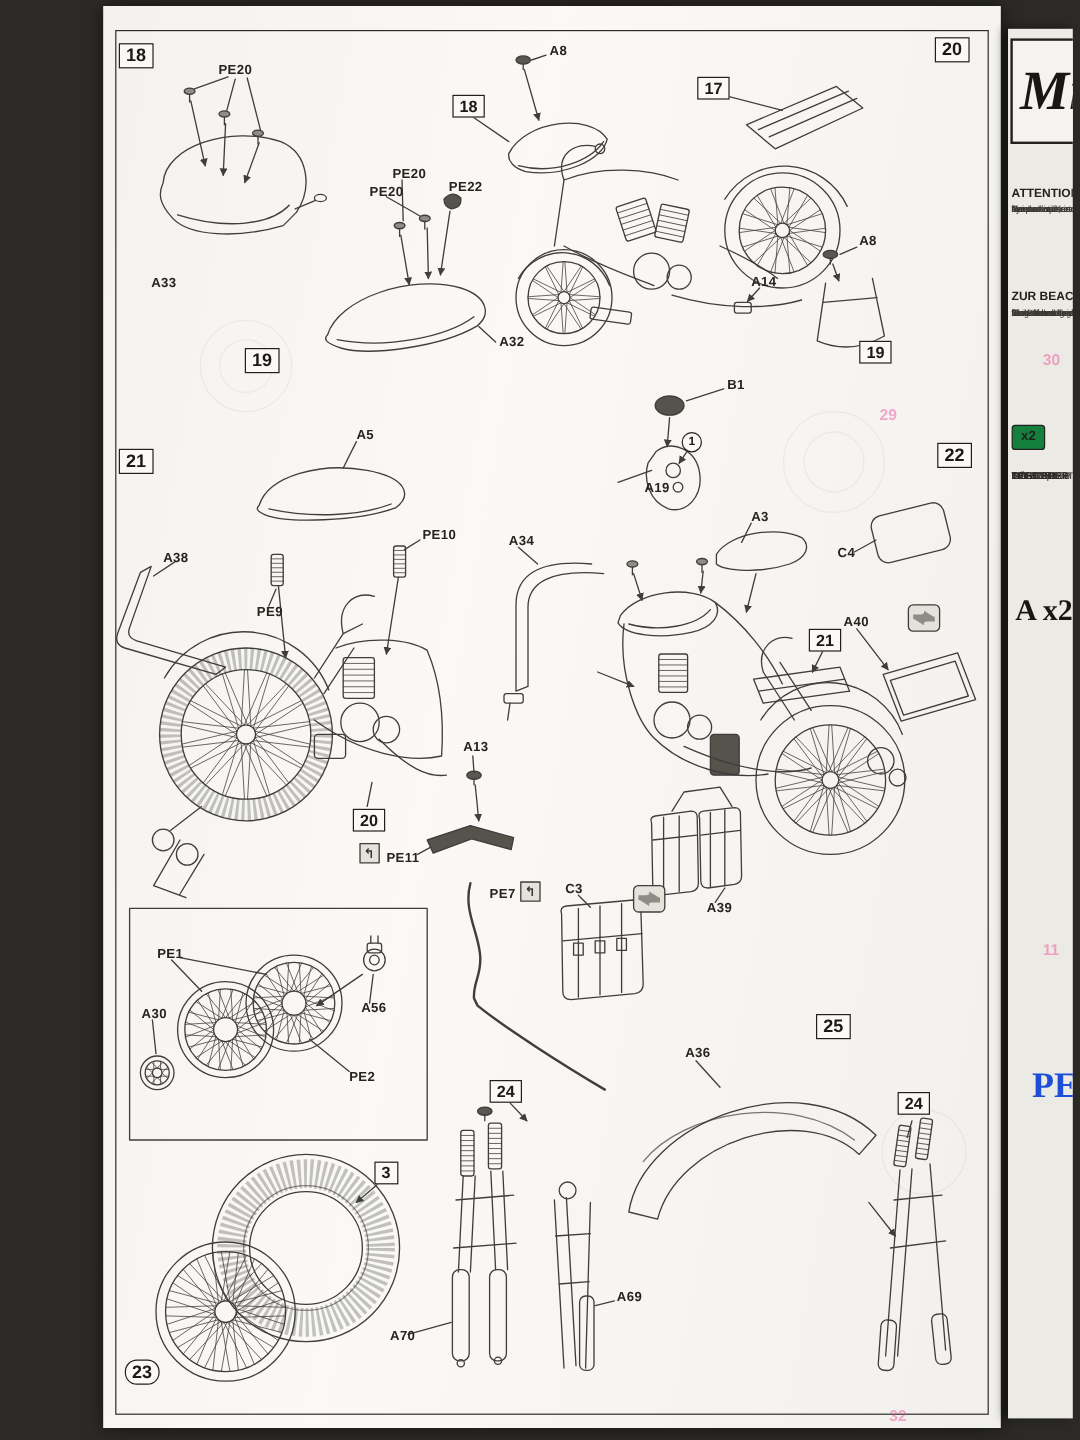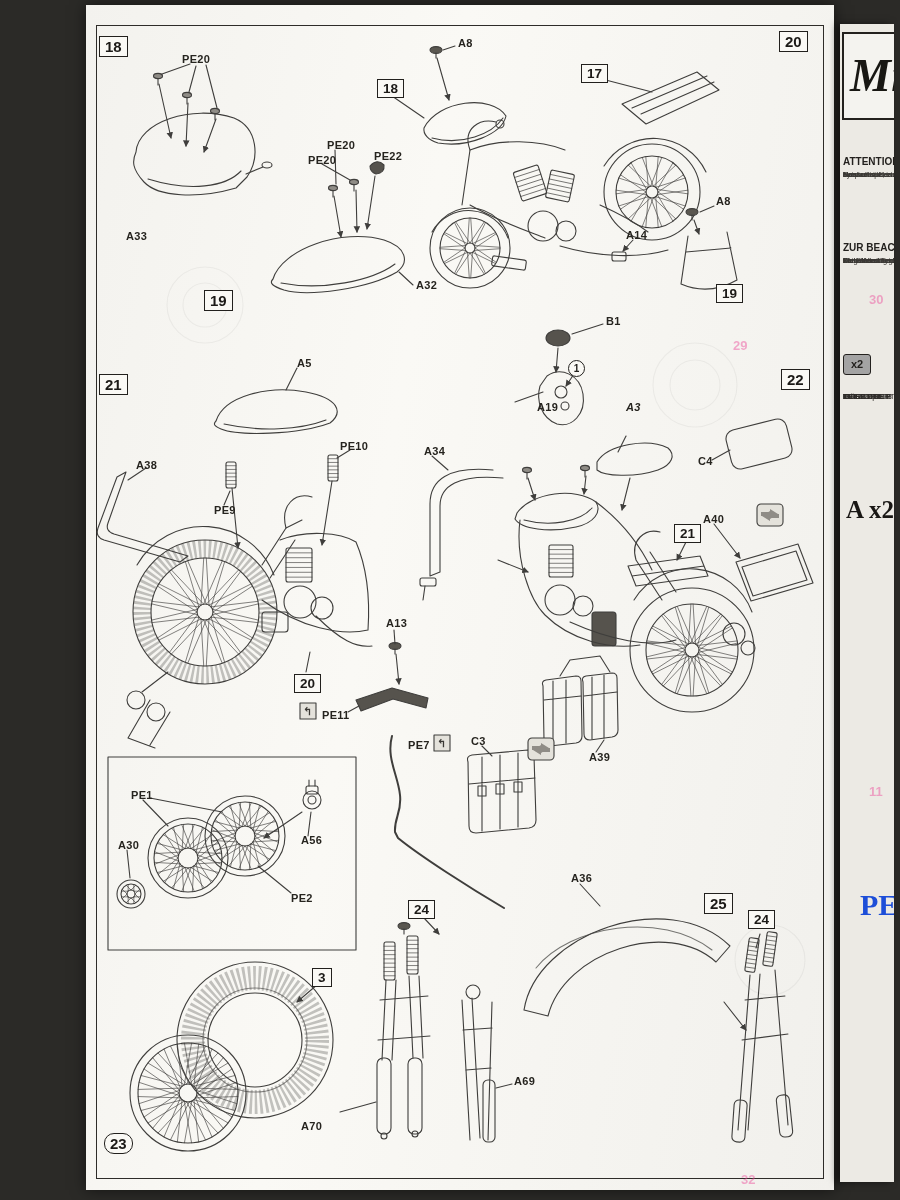--- a/index.html
+++ b/index.html
@@ -12,21 +12,21 @@
   .page2{position:absolute;left:840px;top:24px;width:54px;height:1158px;background:#eceae4;
          overflow:hidden;box-shadow:-4px 0 7px rgba(0,0,0,.5);}
   .page2 *{position:absolute;white-space:nowrap;}
   .logo{left:2px;top:8px;width:70px;height:84px;border:2px solid #23211e;background:#f4f3ef;
         font:700 italic 46px "Liberation Serif",serif;color:#181713;padding-left:6px;line-height:84px;}
   .att-title{left:3px;top:132px;font:700 10px "Liberation Sans",sans-serif;color:#23211e;}
   .att-lines{left:3px;top:146px;font:400 7.5px "Liberation Sans",sans-serif;color:#3a3834;line-height:9.4px;}
   .bea-title{left:3px;top:218px;font:700 10px "Liberation Sans",sans-serif;color:#23211e;}
   .bea-lines{left:3px;top:232px;font:400 7.5px "Liberation Sans",sans-serif;color:#3a3834;line-height:9.4px;}
   .x2badge{left:3px;top:330px;width:26px;height:19px;border:1.6px solid #23211e;border-radius:3px;
-        font:700 11px/19px "Liberation Sans",sans-serif;text-align:center;color:#23211e;background:#a3a3a3;}
+        font:700 11px/19px "Liberation Sans",sans-serif;text-align:center;color:#23211e;background:#15803d;}
   .make-lines{left:3px;top:368px;font:400 8px "Liberation Sans",sans-serif;color:#2e2c29;line-height:10.4px;}
   .sprue{left:6px;top:472px;font:700 25px "Liberation Serif",serif;color:#191714;}
   .pe-big{left:20px;top:864px;font:700 30px "Liberation Serif",serif;color:#1d4ed8;}
   #labels,#boxes{position:absolute;left:0;top:0;width:900px;height:1200px;pointer-events:none;}
   .plabel{position:absolute;font:600 11px "Liberation Sans",sans-serif;color:#26241f;
           letter-spacing:.3px;transform:translate(0,-7px);}
   .sbox{position:absolute;border:1.6px solid #22201d;background:#faf9f5;color:#1c1a17;
         font:700 13.5px "Liberation Sans",sans-serif;padding:1px 5px;line-height:15px;}
   .sbox.lg{font-size:15px;line-height:17px;}
   .circ{position:absolute;width:15px;height:15px;border:1.3px solid #23211e;border-radius:50%;
@@ -715,55 +715,55 @@
       <div class="plabel" style="left: 327px; top: 146px;">PE20</div>
       <div class="plabel" style="left: 308px; top: 161px;">PE20</div>
       <div class="plabel" style="left: 374px; top: 157px;">PE22</div>
       <div class="plabel" style="left: 416px; top: 286px;">A32</div>
       <div class="plabel" style="left: 458px; top: 44px;">A8</div>
       <div class="plabel" style="left: 716px; top: 202px;">A8</div>
       <div class="plabel" style="left: 626px; top: 236px;">A14</div>
       <div class="plabel" style="left: 606px; top: 322px;">B1</div>
       <div class="plabel" style="left: 505px; top: 408px; margin-left: 32px;">A19</div>
       <div class="plabel" style="left: 297px; top: 364px;">A5</div>
-      <div class="plabel" style="left: 340px; top: 447px;">PE10</div>
+      <div class="plabel" style="left: 352px; top: 447px;">PE10</div>
       <div class="plabel" style="left: 214px; top: 511px;">PE9</div>
       <div class="plabel" style="left: 136px; top: 466px;">A38</div>
       <div class="plabel" style="left: 424px; top: 452px;">A34</div>
-      <div class="plabel" style="left: 626px; top: 408px; font-style: italic;">A3</div>
+      <div class="plabel" style="left: 626px; top: 432px;">A3</div>
       <div class="plabel" style="left: 698px; top: 462px;">C4</div>
       <div class="plabel" style="left: 703px; top: 520px;">A40</div>
       <div class="plabel" style="left: 386px; top: 624px; text-align: right;">A13</div>
       <div class="plabel" style="left: 322px; top: 716px;">PE11</div>
       <div class="plabel" style="left: 408px; top: 746px;">PE7</div>
       <div class="plabel" style="left: 471px; top: 742px;">C3</div>
       <div class="plabel" style="left: 589px; top: 758px;">A39</div>
       <div class="plabel" style="left: 571px; top: 879px;">A36</div>
       <div class="plabel" style="left: 131px; top: 796px;">PE1</div>
       <div class="plabel" style="left: 118px; top: 846px;">A30</div>
       <div class="plabel" style="left: 301px; top: 841px;">A56</div>
       <div class="plabel" style="left: 291px; top: 899px;">PE2</div>
       <div class="plabel" style="left: 514px; top: 1082px;">A69</div>
-      <div class="plabel" style="left: 301px; top: 1115px; margin-top: 12px;">A70</div>
+      <div class="plabel" style="left: 325px; top: 1115px;">A70</div>
       <div class="ghost" style="left: 733px; top: 338px;">29</div>
       <div class="ghost" style="left: 869px; top: 292px;">30</div>
       <div class="ghost" style="left: 869px; top: 784px;">11</div>
       <div class="ghost" style="left: 741px; top: 1172px;">32</div>
     </div>
   <div id="boxes">
       <div class="sbox lg" style="left: 99px; top: 36px;">18</div>
       <div class="sbox lg" style="left: 779px; top: 31px;">20</div>
       <div class="sbox" style="left: 377px; top: 79px;">18</div>
       <div class="sbox" style="left: 581px; top: 64px;">17</div>
       <div class="sbox lg" style="left: 204px; top: 290px;">19</div>
       <div class="sbox" style="left: 716px; top: 284px;">19</div>
       <div class="sbox lg" style="left: 99px; top: 374px;">21</div>
       <div class="sbox lg" style="left: 781px; top: 369px;">22</div>
       <div class="sbox" style="left: 674px; top: 524px;">21</div>
       <div class="sbox" style="left: 294px; top: 674px;">20</div>
-      <div class="sbox lg" style="left: 704px; top: 845px; margin-top: 48px;">25</div>
+      <div class="sbox lg" style="left: 680px; top: 845px;">25</div>
       <div class="sbox" style="left: 408px; top: 900px;">24</div>
       <div class="sbox" style="left: 748px; top: 910px;">24</div>
       <div class="sbox lg" style="left: 104px; top: 1133px; border-radius: 10px;">23</div>
       <div class="sbox" style="left: 312px; top: 968px;">3</div>
       <div class="circ" style="left: 568px; top: 360px;">1</div>
     </div>
 </div>
 
 </body></html>

